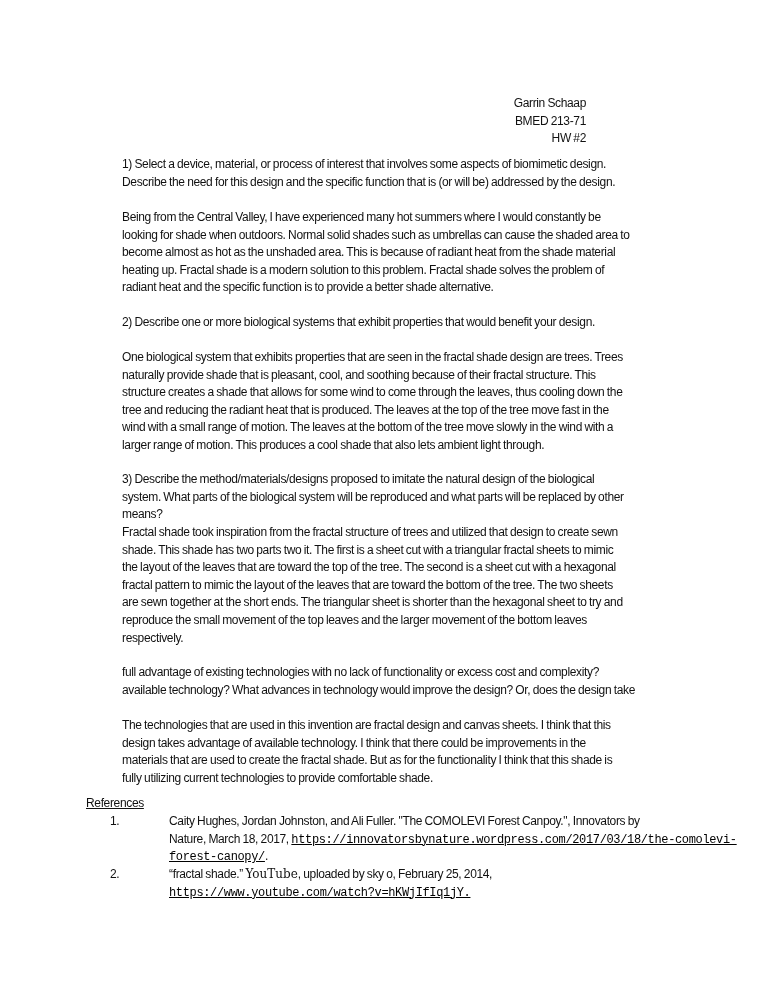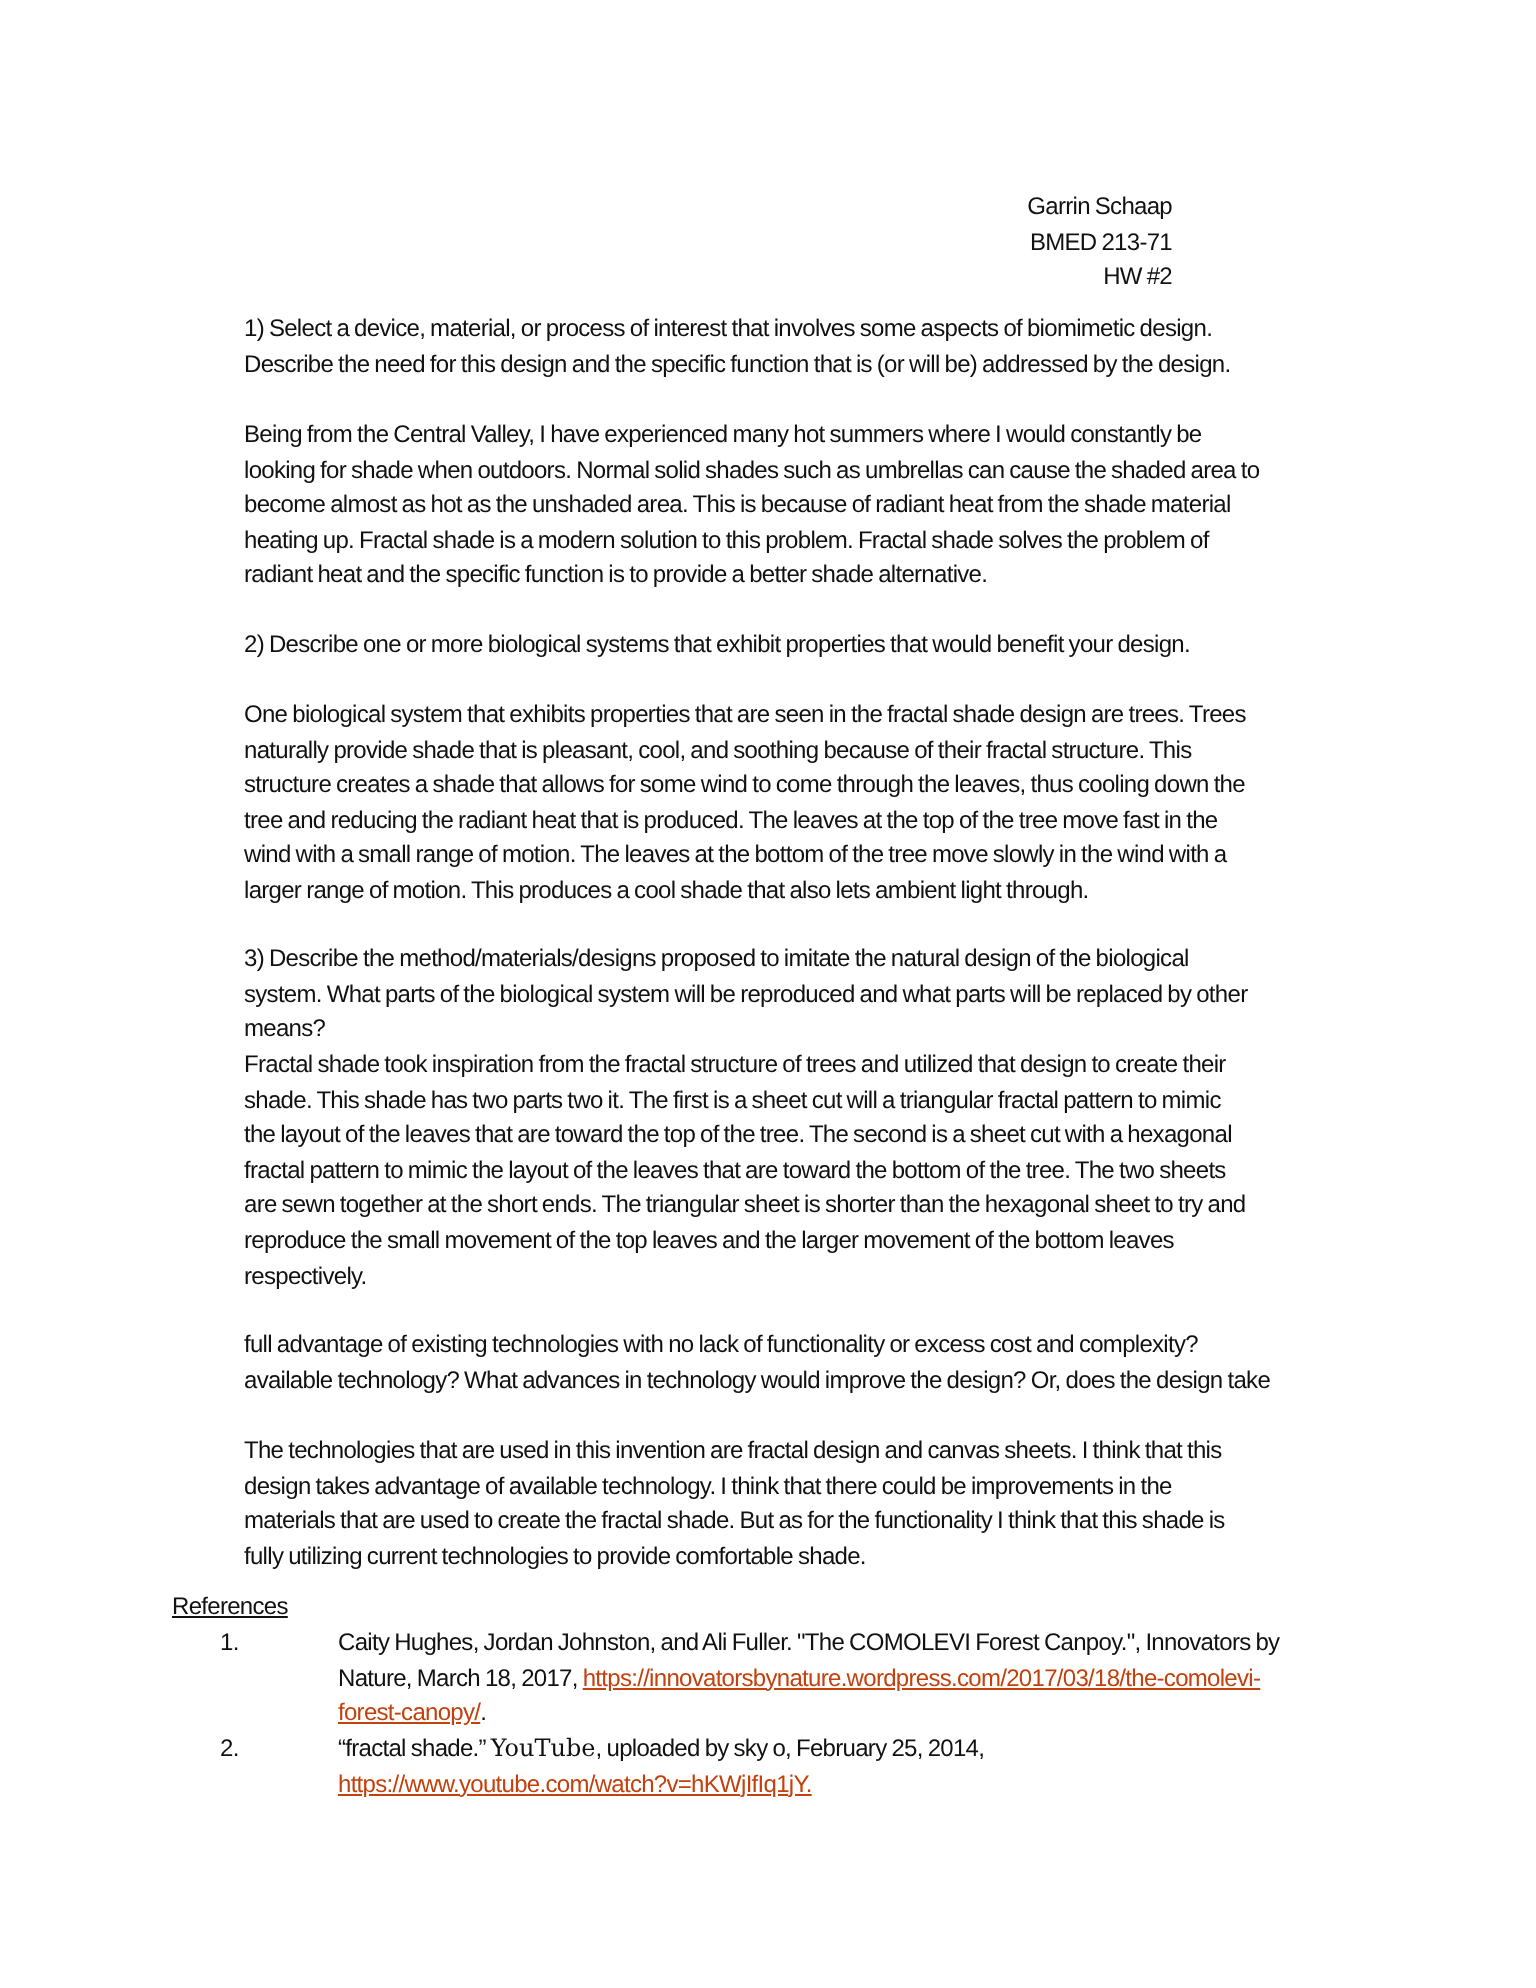--- a/index.html
+++ b/index.html
@@ -11,21 +11,21 @@
       font-size: 12px; letter-spacing: -0.35px; word-spacing: -0.5px;
     }
     .header { position: absolute; right: 72px; top: 95px; text-align: right; line-height: 17.6px; }
     .header div { white-space: nowrap; }
     .block { position: absolute; left: 72px; width: 630px; line-height: 17.6px; }
     .line { white-space: nowrap; height: 17.6px; margin-left: 36px; }
     .refs-title { position: absolute; left: 72px; top: 795px; line-height: 17.6px; text-decoration: underline; }
     .ref { position: absolute; left: 96px; line-height: 17.6px; }
     .ref .num { position: absolute; left: 0; top: 0; }
     .ref .body { position: absolute; left: 23px; top: 0; }
-    a.link { color: #c2410c; text-decoration: underline; }
+    a.link { color: #000000; text-decoration: underline; font-family: Liberation Mono, monospace; }
     .yt { font-family: "DejaVu Serif", serif; letter-spacing: 0; }
   </style>
 </head>
 <body>
 
 <div class="page">
 
   <div class="header">
     <div>Garrin Schaap</div>
     <div>BMED 213-71</div>
@@ -55,22 +55,22 @@
     <div class="line">wind with a small range of motion. The leaves at the bottom of the tree move slowly in the wind with a</div>
     <div class="line">larger range of motion. This produces a cool shade that also lets ambient light through.</div>
   </div>
 
   <div class="block" style="top:471px">
     <div class="line">3) Describe the method/materials/designs proposed to imitate the natural design of the biological</div>
     <div class="line">system. What parts of the biological system will be reproduced and what parts will be replaced by other</div>
     <div class="line">means?</div>
   </div>
   <div class="block" style="top:524px">
-    <div class="line">Fractal shade took inspiration from the fractal structure of trees and utilized that design to create their</div>
-    <div class="line">shade. This shade has two parts two it. The first is a sheet cut will a triangular fractal pattern to mimic</div>
+    <div class="line">Fractal shade took inspiration from the fractal structure of trees and utilized that design to create sewn</div>
+    <div class="line">shade. This shade has two parts two it. The first is a sheet cut with a triangular fractal sheets to mimic</div>
     <div class="line">the layout of the leaves that are toward the top of the tree. The second is a sheet cut with a hexagonal</div>
     <div class="line">fractal pattern to mimic the layout of the leaves that are toward the bottom of the tree. The two sheets</div>
     <div class="line">are sewn together at the short ends. The triangular sheet is shorter than the hexagonal sheet to try and</div>
     <div class="line">reproduce the small movement of the top leaves and the larger movement of the bottom leaves</div>
     <div class="line">respectively.</div>
   </div>
 
   <div class="block" style="top:664px">
     <div class="line">full advantage of existing technologies with no lack of functionality or excess cost and complexity?</div>
     <div class="line">available technology? What advances in technology would improve the design? Or, does the design take</div>

